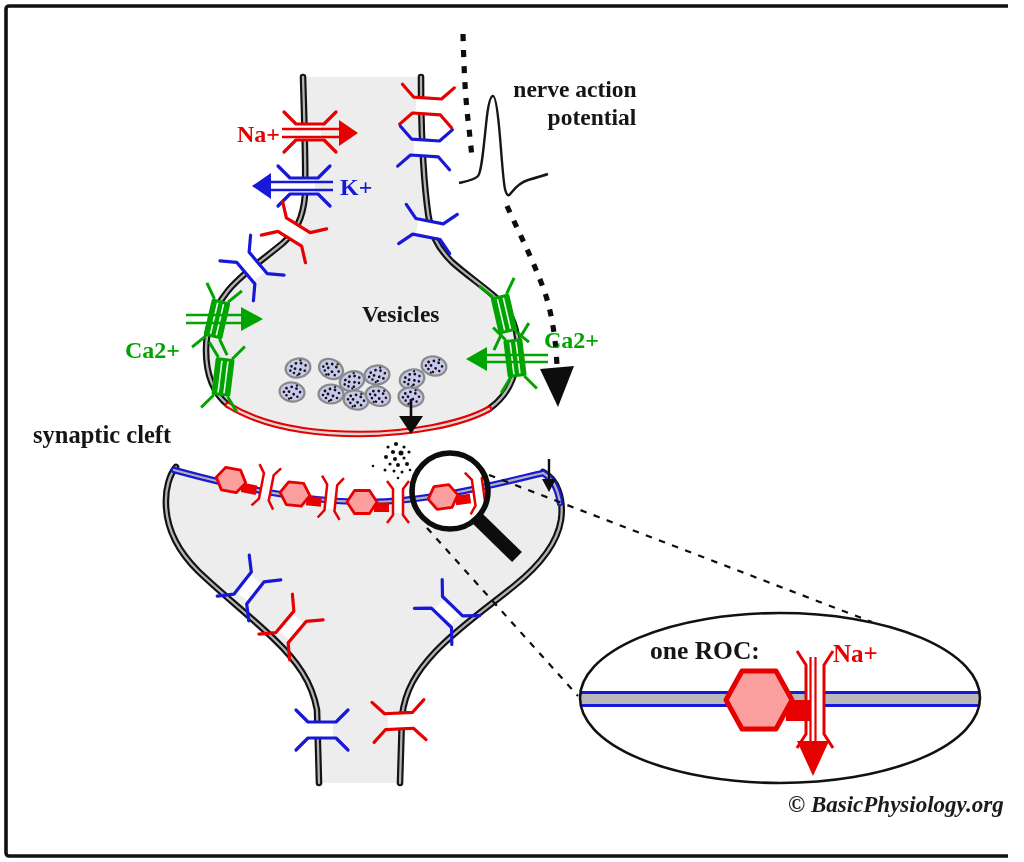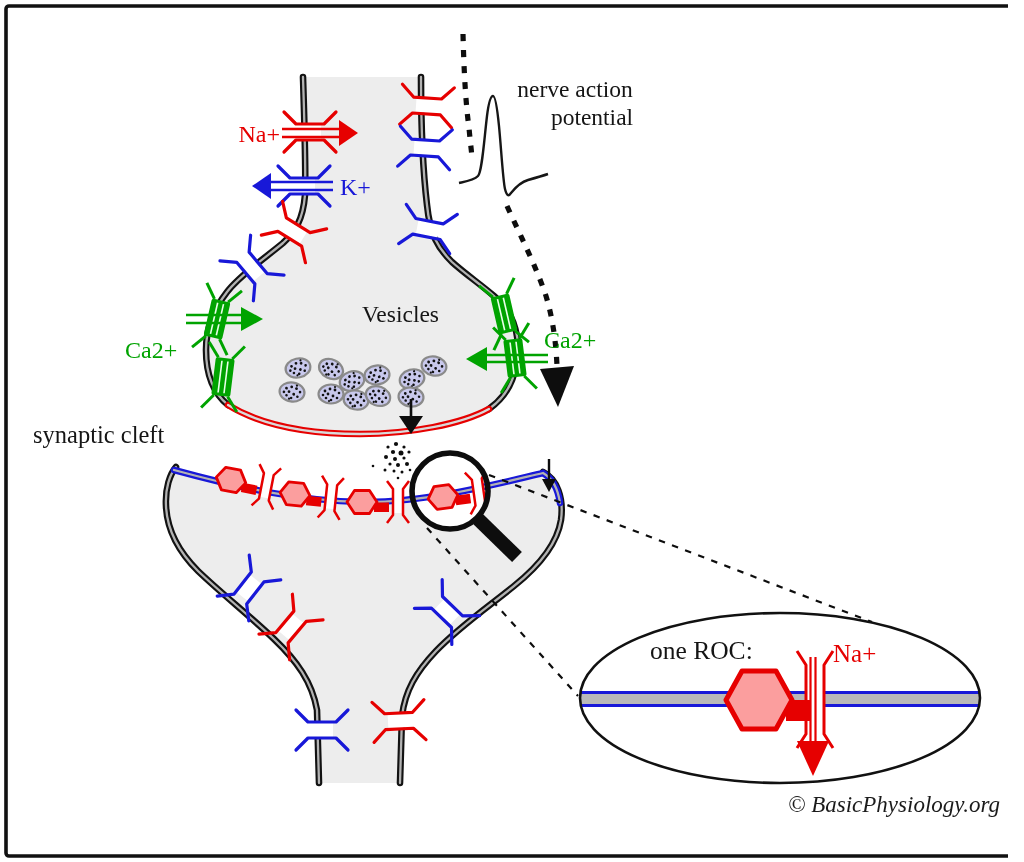--- a/index.html
+++ b/index.html
@@ -1,16 +1,16 @@
 <!DOCTYPE html>
 <html style="--sodium-red: #e60000; --potassium-blue: #1818d8; --calcium-green: #00a300; --membrane-black: #121212; --membrane-core: #b3b3b3; --cell-fill: #ededed; --receptor-pink: #fb9e9e; --vesicle-fill: #c8c8ec;"><head>
 <meta charset="utf-8">
 <style>
   html,body{margin:0;padding:0;background:#fff;}
-  .stage{position:relative;width:1008px;height:862px;background:#ffffff;overflow:hidden;}
+  .stage{position:relative;width:1008px;height:862px;background:#ffffff;overflow:hidden;font-weight:bold;}
   svg{display:block;}
   text{font-family:"Liberation Serif","DejaVu Serif",serif;}
   .lbl{fill:#151515;}
   .lbl-red{fill:var(--sodium-red);}
   .lbl-blue{fill:var(--potassium-blue);}
   .lbl-green{fill:var(--calcium-green);}
   .credit{fill:#1b1b1b;font-style:italic;}
   .chp{fill:none;stroke-width:3.2;stroke-linecap:round;stroke-linejoin:round;}
   .gapfill{fill:#ffffff;stroke:none;}
   .mem-out{fill:none;stroke:#121212;stroke-width:6.6;stroke-linecap:round;}

